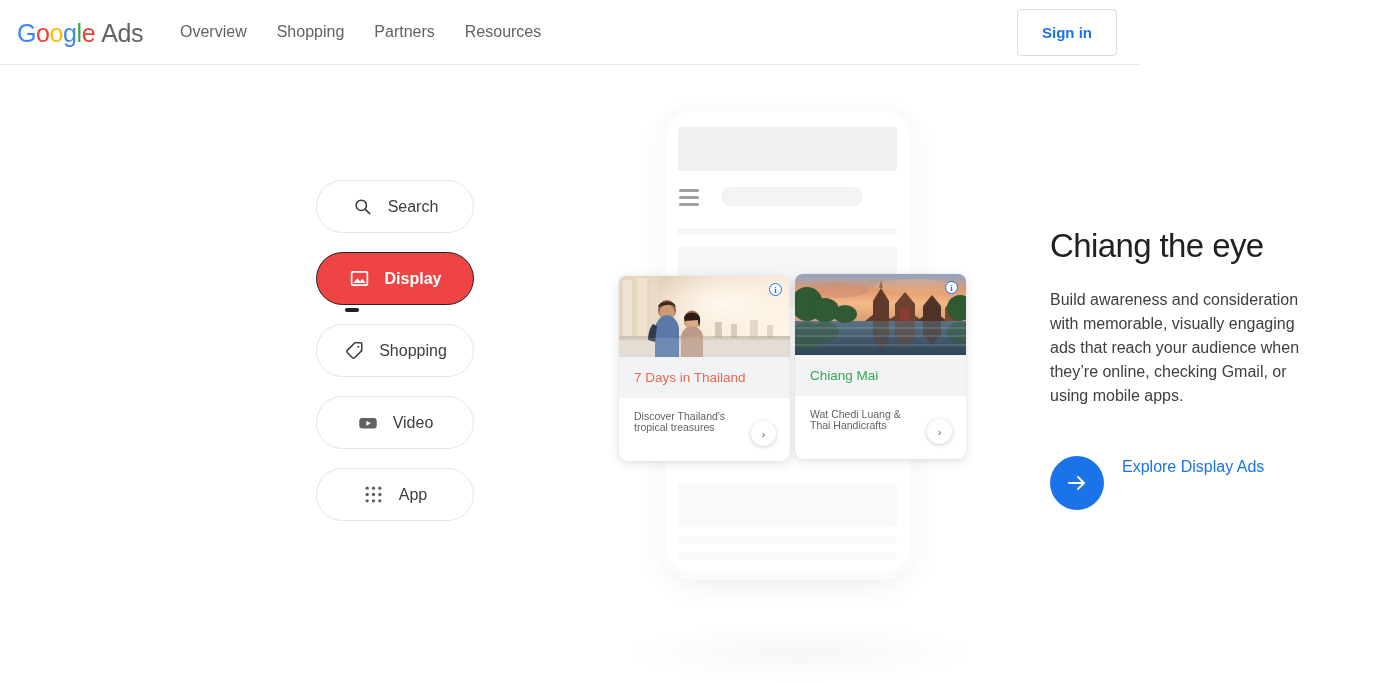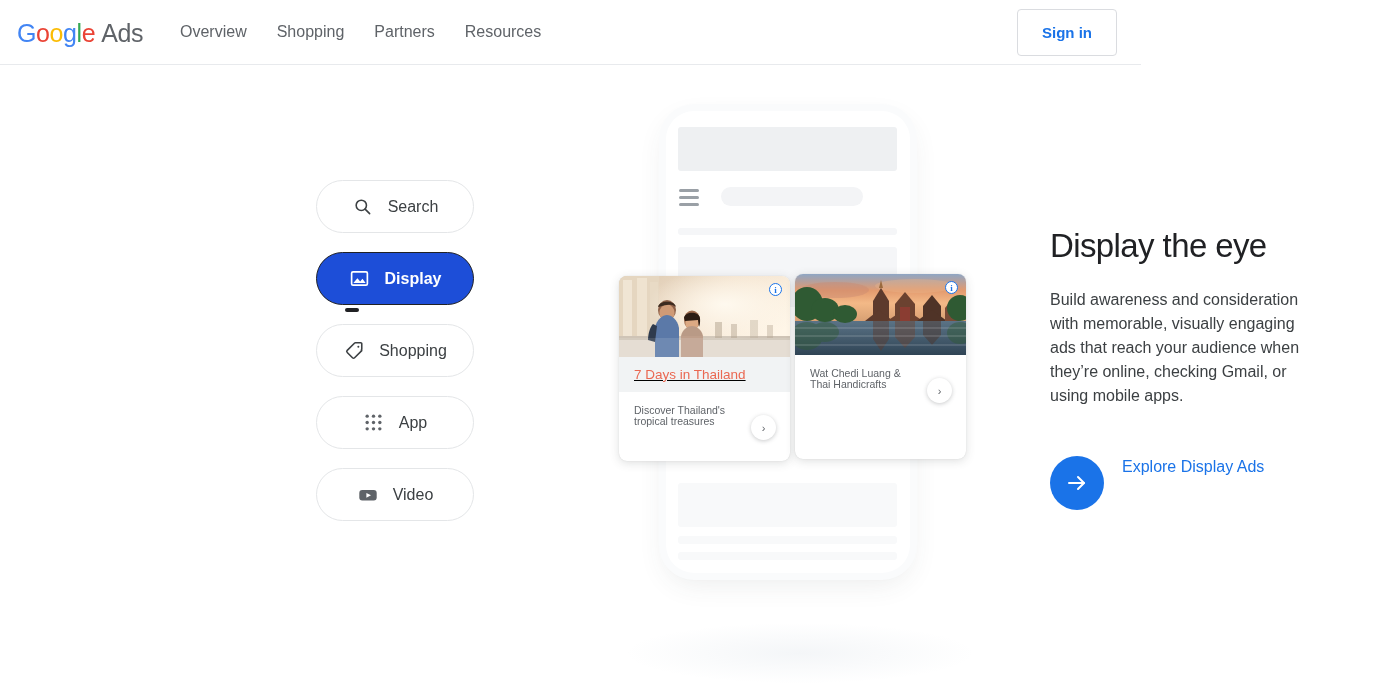--- a/index.html
+++ b/index.html
@@ -97,21 +97,21 @@
     margin-bottom: 19px;
     cursor: pointer;
     position: relative;
   }
   .pill .plabel {
     font-size: 16px;
     color: #3c4043;
     line-height: 20px;
   }
   .pill.active {
-    background: #1d4ed8;
+    background: #ef4444;
     border-color: #202124;
   }
   .pill.active .plabel { color: #ffffff; font-weight: bold; }
   .pill .picon {
     width: 22px; height: 22px;
     display: flex; align-items: center; justify-content: center;
   }
   .scrollmark {
     position: absolute;
     left: 29px;
@@ -182,26 +182,25 @@
     color: #1a73e8;
     font-size: 9px;
     font-weight: bold;
     line-height: 10px;
     display: flex;
     align-items: center;
     justify-content: center;
     font-family: "Liberation Serif", serif;
   }
   .adtitleband {
-    height: 35px;
+    height: 41px;
     background: #f1f3f4;
     display: flex;
     align-items: center;
     padding-left: 15px;
-    text-decoration: underline;
   }
   .adtitle { font-size: 13.5px; line-height: 16px; }
   .adbody {
     padding: 13px 14px 0 15px;
     display: flex;
     align-items: flex-start;
     justify-content: space-between;
   }
   .addesc {
     font-size: 10.5px;
@@ -324,47 +323,47 @@
     <div class="scrollmark" style="top:-16px;left:29px;"></div>
     <div class="pill">
       <span class="picon">
         <svg width="21" height="21" viewBox="0 0 24 24" fill="none" stroke="#3c4043" stroke-width="1.8">
           <path d="M20.3 12.1l-8.2 8.2a1.7 1.7 0 01-2.4 0l-6-6a1.7 1.7 0 010-2.4l8.2-8.2a1.7 1.7 0 011.2-.5h6a1.2 1.2 0 011.2 1.2v6a1.7 1.7 0 01-.5 1.2z" stroke-linejoin="round"></path>
           <circle cx="16.4" cy="7.6" r="1.15" fill="#3c4043" stroke="none"></circle>
         </svg>
       </span>
       <span class="plabel">Shopping</span>
     </div>
+  </div>
+
+  <div class="pill">
+    <span class="picon">
+      <svg width="22" height="22" viewBox="0 0 24 24">
+        <rect x="2.5" y="6.6" width="19" height="11.4" rx="3.2" fill="#5f6368"></rect>
+        <path d="M10.2 9.7l5.1 2.6-5.1 2.6z" fill="#ffffff"></path>
+      </svg>
+    </span>
+    <span class="plabel">Video</span>
   </div>
 
   <div class="pill">
     <span class="picon">
       <svg width="19" height="19" viewBox="0 0 18 18" fill="#5f6368">
         <circle cx="3" cy="3" r="1.6"></circle>
           <circle cx="9" cy="3" r="1.6"></circle>
           <circle cx="15" cy="3" r="1.6"></circle>
         <circle cx="3" cy="9" r="1.6"></circle>
           <circle cx="9" cy="9" r="1.6"></circle>
           <circle cx="15" cy="9" r="1.6"></circle>
         <circle cx="3" cy="15" r="1.6"></circle>
           <circle cx="9" cy="15" r="1.6"></circle>
           <circle cx="15" cy="15" r="1.6"></circle>
       </svg>
     </span>
     <span class="plabel">App</span>
-  </div>
-
-  <div class="pill">
-    <span class="picon">
-      <svg width="22" height="22" viewBox="0 0 24 24">
-        <rect x="2.5" y="6.6" width="19" height="11.4" rx="3.2" fill="#5f6368"></rect>
-        <path d="M10.2 9.7l5.1 2.6-5.1 2.6z" fill="#ffffff"></path>
-      </svg>
-    </span>
-    <span class="plabel">Video</span>
   </div>
 </div>
 
 <div class="phonewrap">
 
   <div class="ground"></div>
 
   <div class="phone">
     <div class="sk" style="left:12px;  top:16px;  width:219px; height:44px;"></div>
 
@@ -485,29 +484,32 @@
           <ellipse cx="165" cy="59" rx="13" ry="11" fill="#2f5a33"></ellipse>
         </g>
         <g fill="#ffffff" opacity="0.12">
           <rect y="53" width="171" height="2"></rect>
             <rect y="61" width="171" height="2"></rect>
             <rect y="70" width="171" height="2"></rect>
         </g>
       </svg>
       <span class="adinfo">i</span>
     </div>
+    <div class="adtitleband">
+      <span class="adtitle" style="color:#34a853;">Chiang Mai</span>
+    </div>
     <div class="adbody">
       <span class="addesc">Wat Chedi Luang &amp; Thai Handicrafts</span>
       <span class="chev">›</span>
     </div>
   </div>
 </div>
 
 <div class="copy">
-  <h1>Display the eye</h1>
+  <h1>Chiang the eye</h1>
   <p>Build awareness and consideration with memorable, visually engaging ads that reach your audience when they’re online, checking Gmail, or using mobile apps.</p>
 
   <div class="cta">
     <span class="cta-circle">
       <svg width="24" height="24" viewBox="0 0 24 24" fill="none" stroke="#ffffff" stroke-width="2" stroke-linecap="round" stroke-linejoin="round">
         <line x1="4" y1="12" x2="19" y2="12"></line>
           <polyline points="13,6 19,12 13,18"></polyline>
       </svg>
     </span>
     <a class="cta-label" href="#">Explore Display Ads</a>

